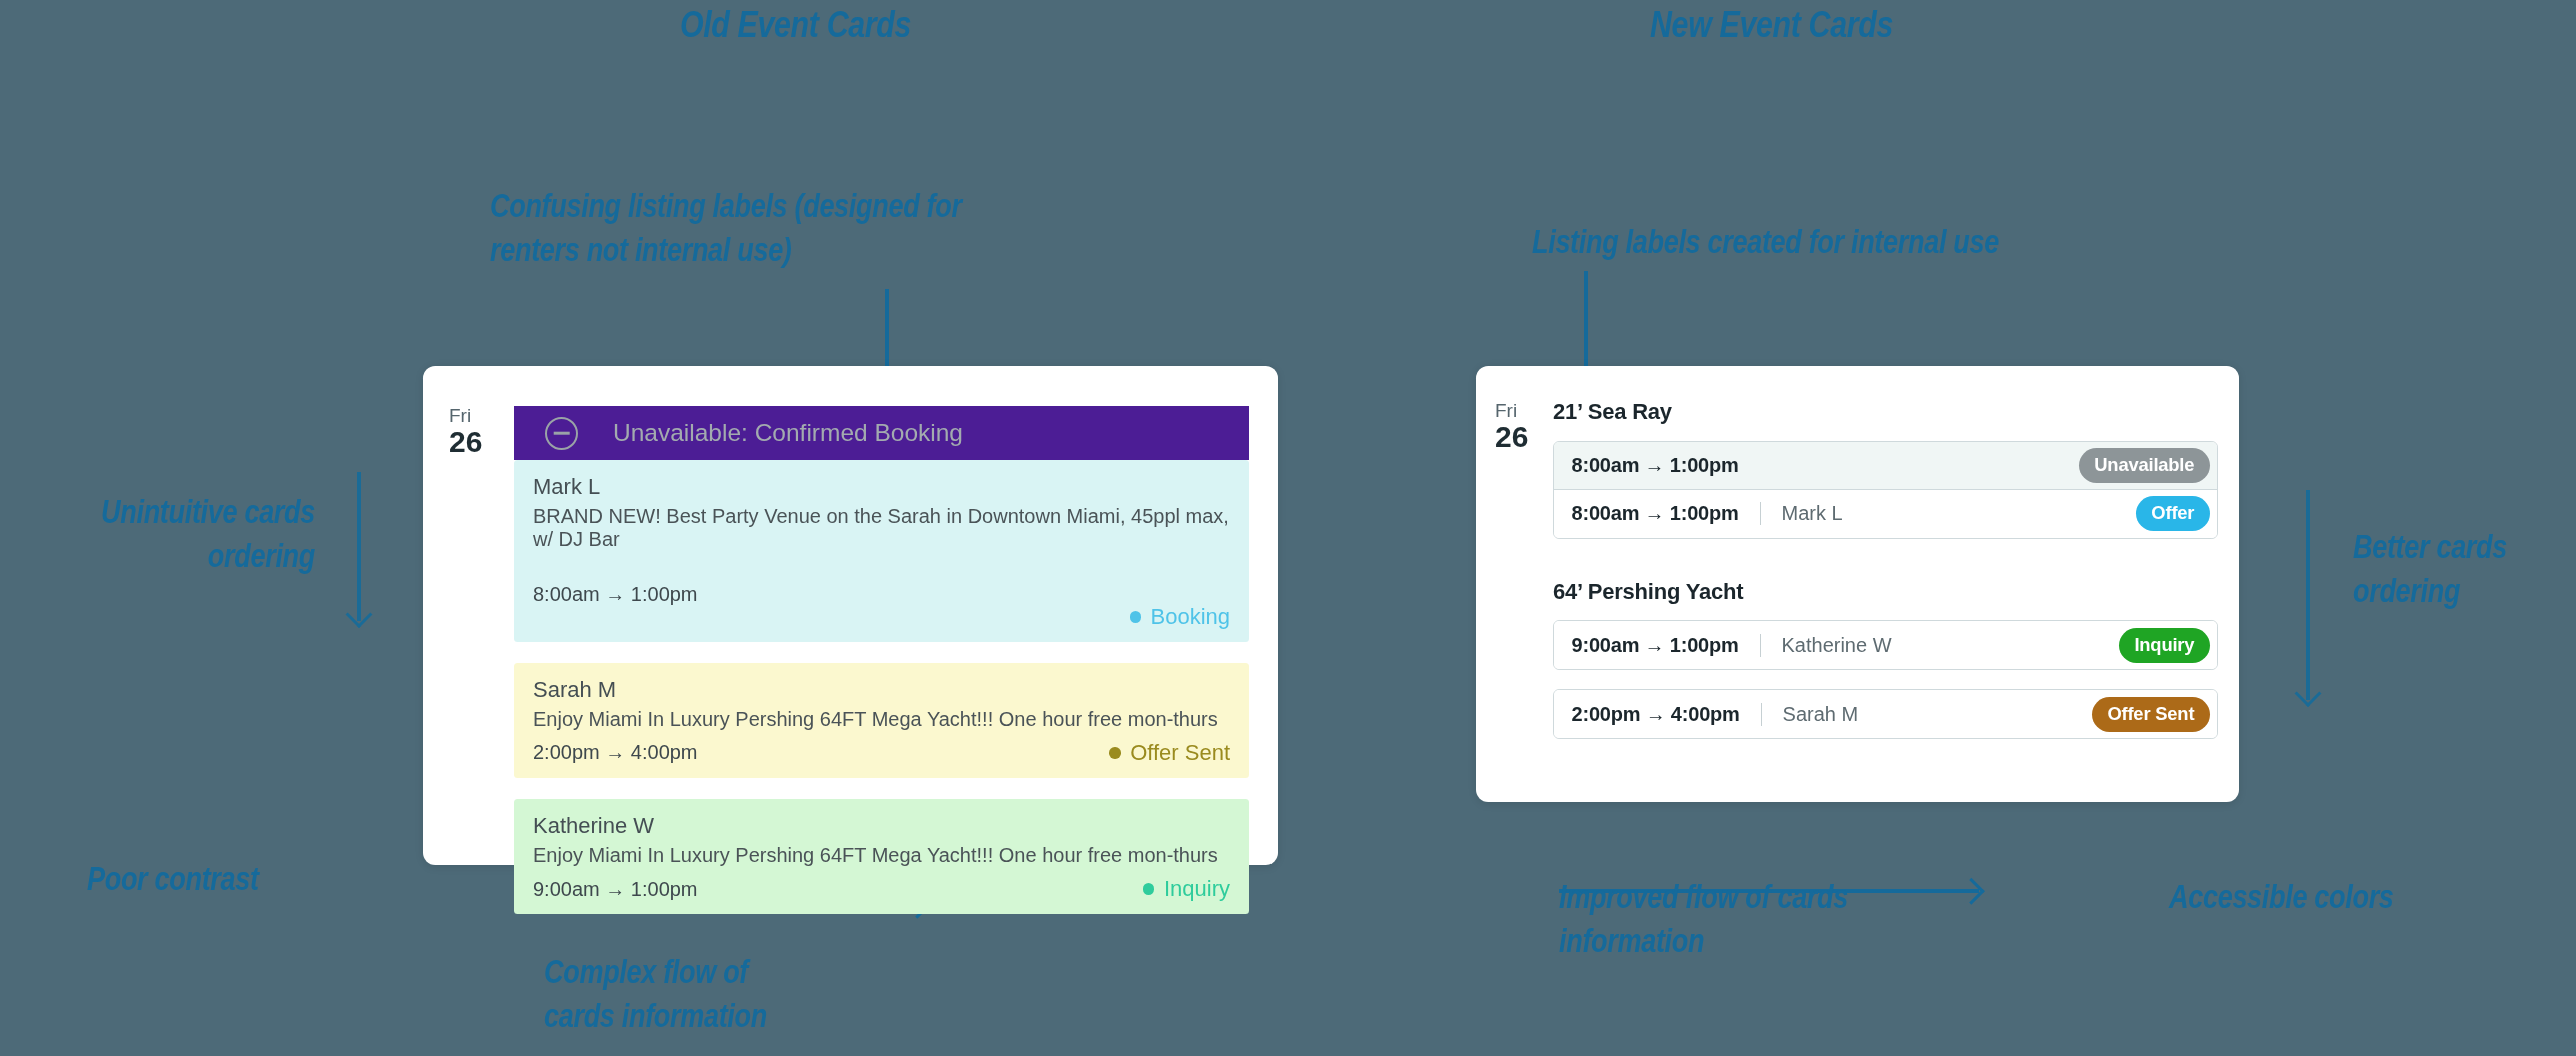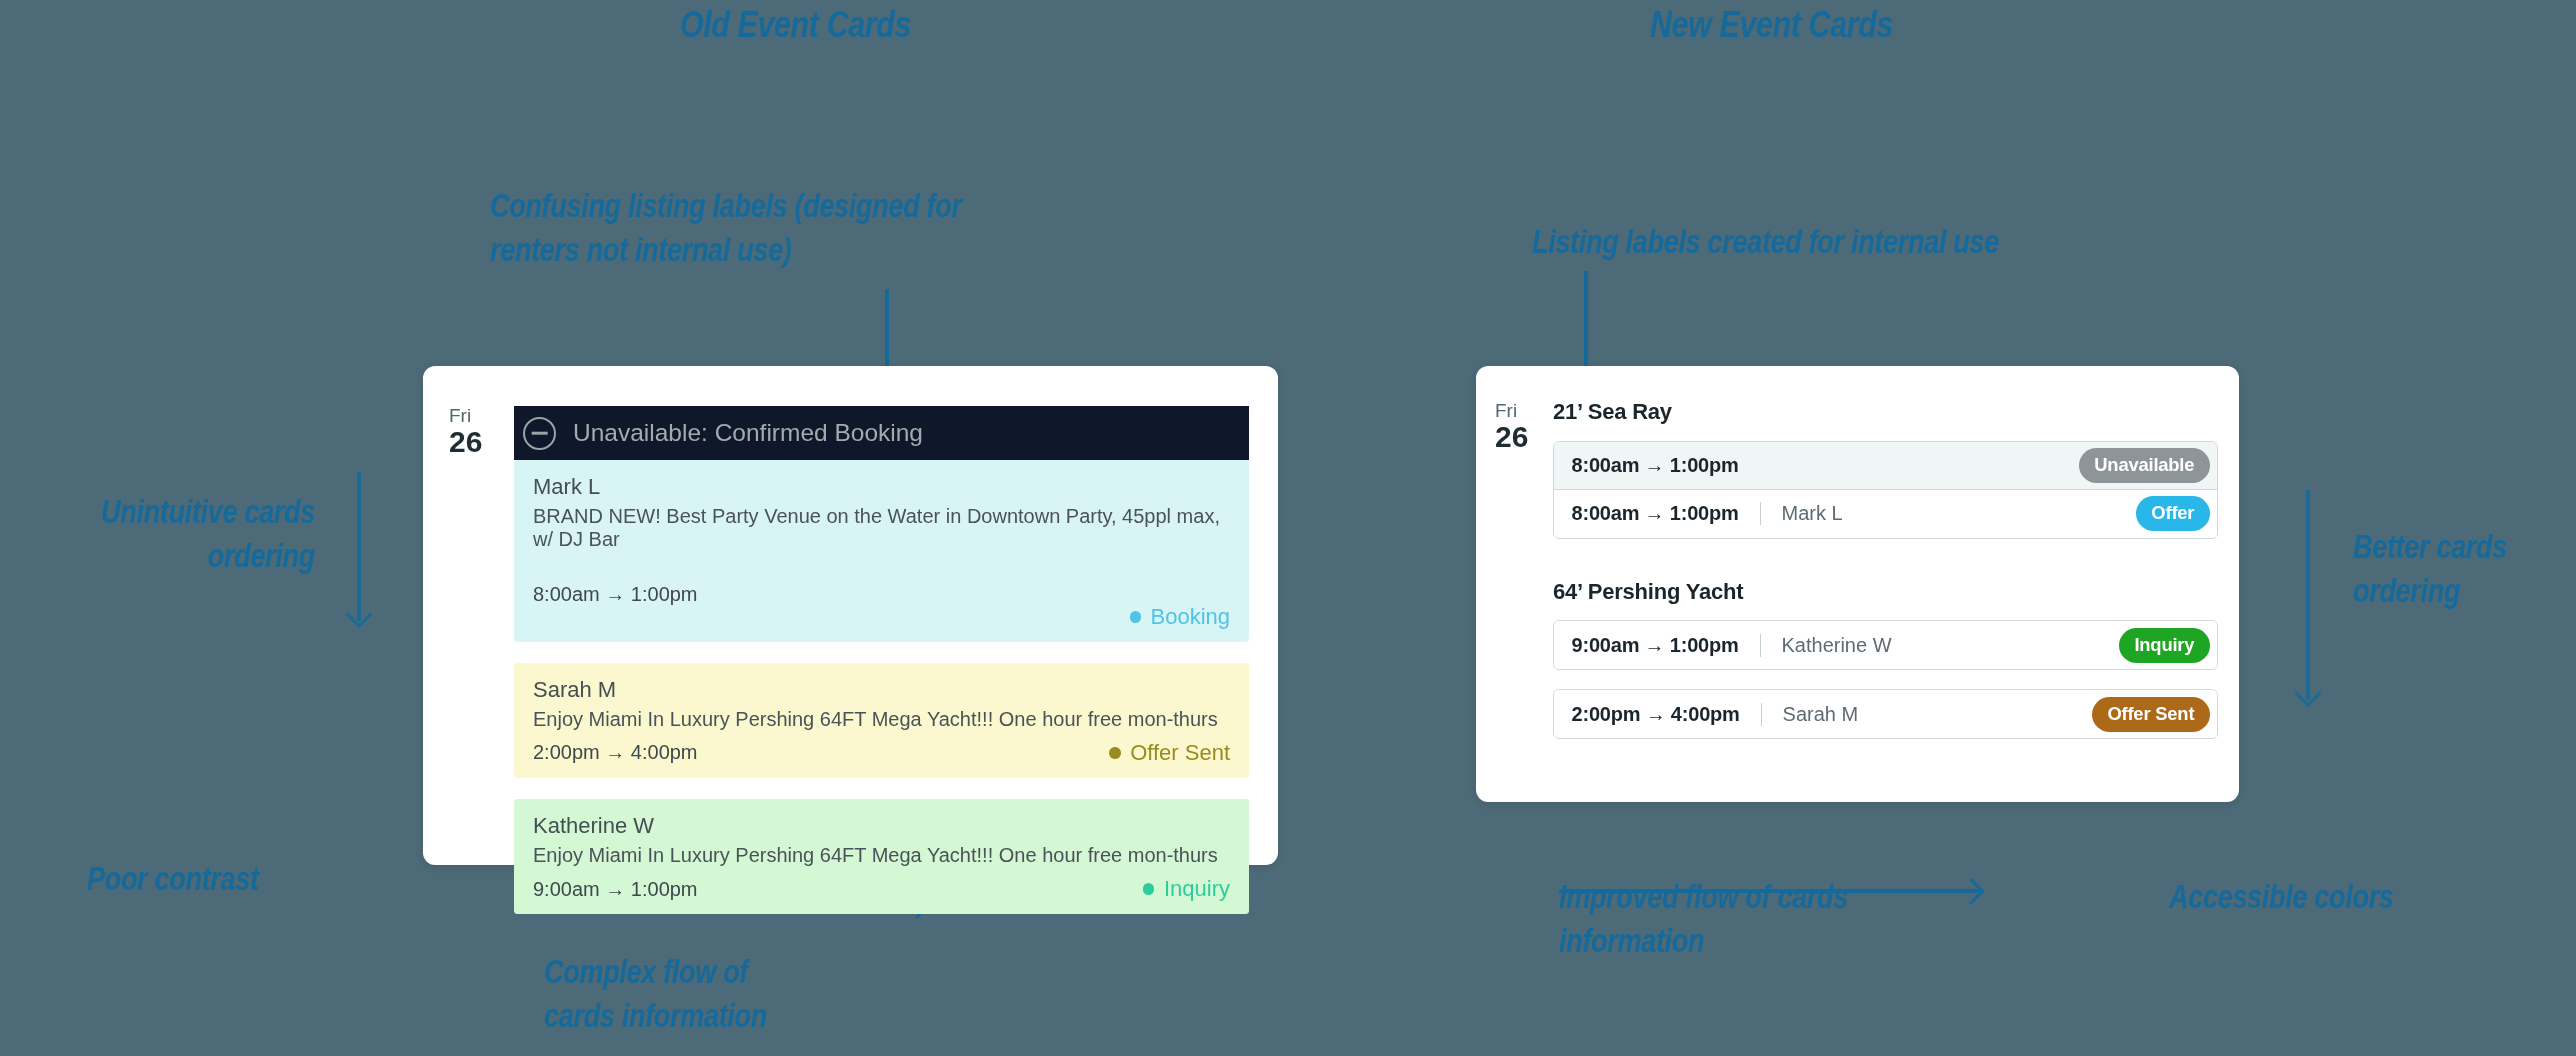--- a/index.html
+++ b/index.html
@@ -121,26 +121,26 @@
   }
   #old-daycol { left: 26px; top: 40px; width: 51px; }
 
   .old-body {
     position: absolute;
     left: 91px; top: 40px;
     width: 735px;
   }
 
   .old-unavail {
-    background: #0f172a;
+    background: #4c1d95;
     height: 54px;
     display: flex;
     align-items: center;
-    padding-left: 9px;
-    gap: 17px;
+    padding-left: 31px;
+    gap: 35px;
   }
   .minus-circle {
     width: 33px; height: 33px;
     border: 2.6px solid #9aa3a7;
     border-radius: 50%;
     position: relative;
     flex: none;
   }
   .minus-circle::after {
     content: "";
@@ -321,21 +321,21 @@
 
     <div class="old-body">
 
       <div class="old-unavail">
         <span class="minus-circle"></span>
         <span class="old-unavail-text">Unavailable: Confirmed Booking</span>
       </div>
 
       <div class="old-event booking">
         <div class="old-name">Mark L</div>
-        <div class="old-listing">BRAND NEW! Best Party Venue on the Water in Downtown Party, 45ppl max, w/ DJ Bar</div>
+        <div class="old-listing">BRAND NEW! Best Party Venue on the Sarah in Downtown Miami, 45ppl max, w/ DJ Bar</div>
         <div class="old-footer">
           <span class="old-time">8:00am → 1:00pm</span>
           <span class="old-status" style="color:#4fc3e8;margin-top:44px;">
             <span class="bullet" style="background:#4fc3e8;"></span>
             <span>Booking</span>
           </span>
         </div>
       </div>
 
       <div class="old-event offer">

